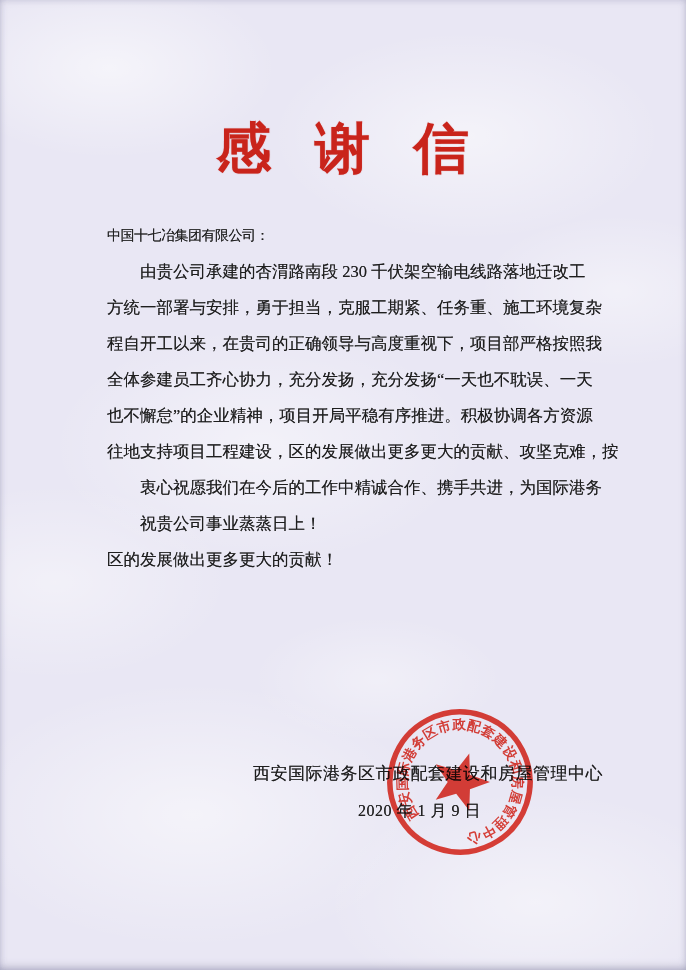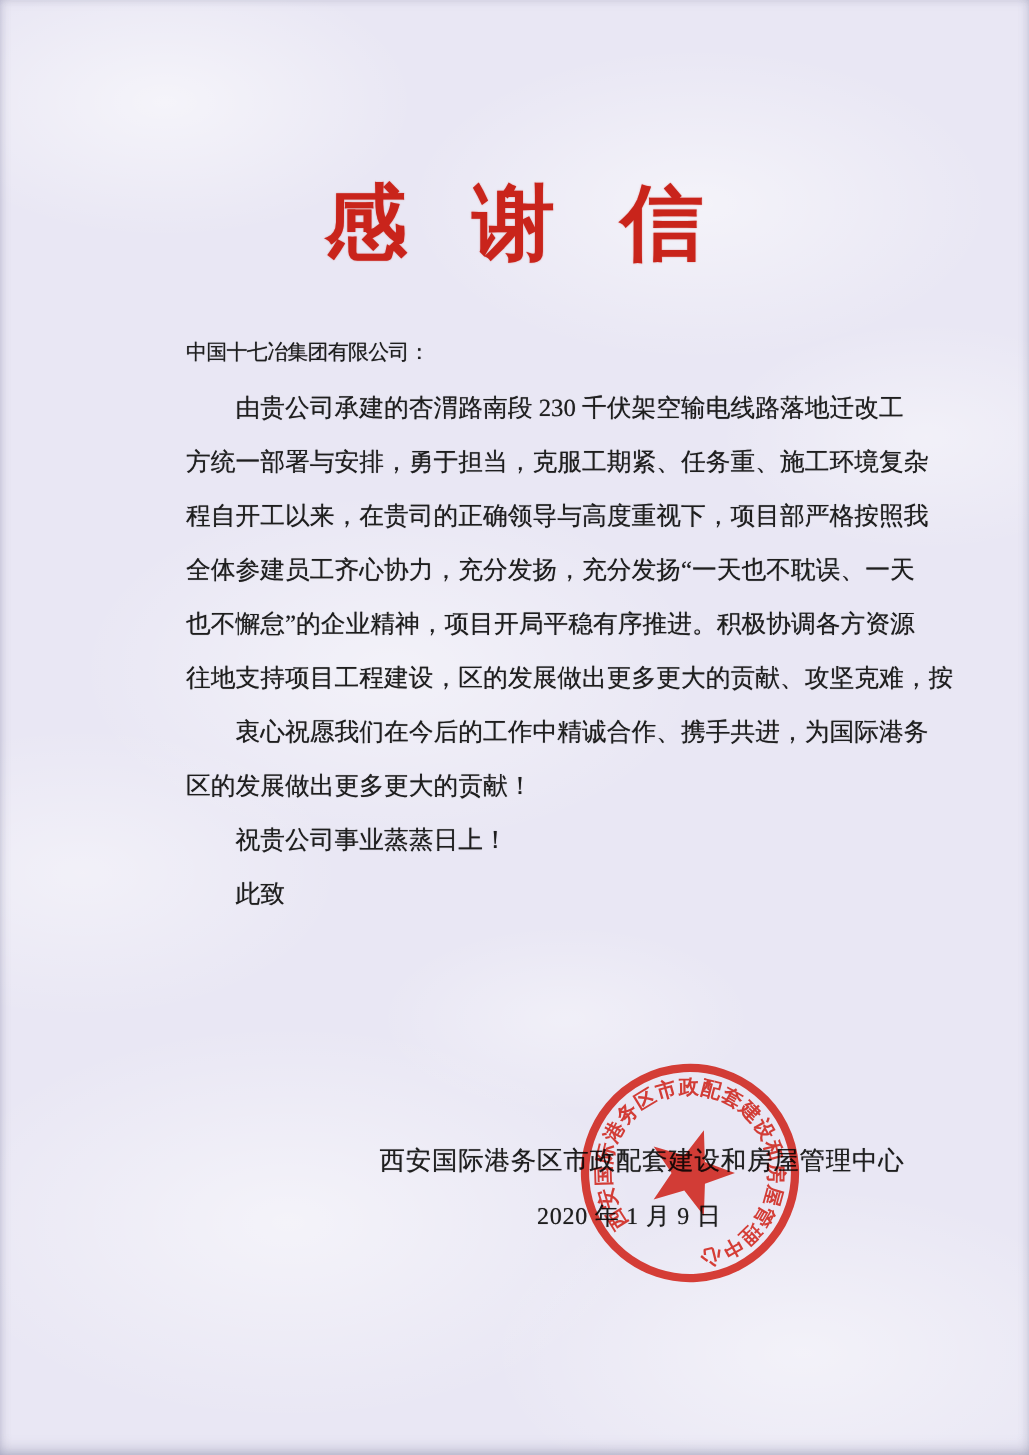--- a/index.html
+++ b/index.html
@@ -29,21 +29,21 @@
     position:absolute;top:112px;left:0;width:100%;
     text-align:center;
     font-size:55px;font-weight:bold;
     color:#c9241b;
     word-spacing:28px;
     letter-spacing:1px;
     text-shadow:0 0 1px rgba(201,36,27,.55);
     white-space:nowrap;
   }
   .body-block{
-    position:absolute;left:124px;top:218px;width:505px;
+    position:absolute;left:107px;top:218px;width:505px;
     color:#1e1e1e;
     font-size:16.5px;line-height:36px;
     letter-spacing:0px;
     text-shadow:0 0 .5px rgba(20,20,20,.65);
   }
   .line{white-space:pre;height:36px;}
   .salutation{font-size:14px;letter-spacing:-0.5px;}
   .sig-org{
     position:absolute;left:253px;top:762px;
     font-size:17px;letter-spacing:.5px;color:#1e1e1e;
@@ -73,23 +73,22 @@
 
   <div class="body-block">
     <div class="line salutation">中国十七冶集团有限公司：</div>
     <div class="line">　　由贵公司承建的杏渭路南段 230 千伏架空输电线路落地迁改工</div>
     <div class="line">方统一部署与安排，勇于担当，克服工期紧、任务重、施工环境复杂</div>
     <div class="line">程自开工以来，在贵司的正确领导与高度重视下，项目部严格按照我</div>
     <div class="line">全体参建员工齐心协力，充分发扬，充分发扬“一天也不耽误、一天</div>
     <div class="line">也不懈怠”的企业精神，项目开局平稳有序推进。积极协调各方资源</div>
     <div class="line">往地支持项目工程建设，区的发展做出更多更大的贡献、攻坚克难，按</div>
     <div class="line">　　衷心祝愿我们在今后的工作中精诚合作、携手共进，为国际港务</div>
+    <div class="line">　　祝贵公司事业蒸蒸日上！</div>
     <div class="line">区的发展做出更多更大的贡献！</div>
-    <div class="line">　　祝贵公司事业蒸蒸日上！</div>
-    <div class="line">　　此致</div>
   </div>
 
   <div class="sig-org">西安国际港务区市政配套建设和房屋管理中心</div>
   <div class="sig-date">2020 年 1 月 9 日</div>
 
   <svg class="seal" viewBox="-82 -82 164 164" xmlns="http://www.w3.org/2000/svg">
     <defs>
       <path id="sealTextPath" d="M 0 53 A 53 53 0 0 1 0 -53 A 53 53 0 0 1 0 53" fill="none"></path>
     </defs>
     <g transform="rotate(18)">

